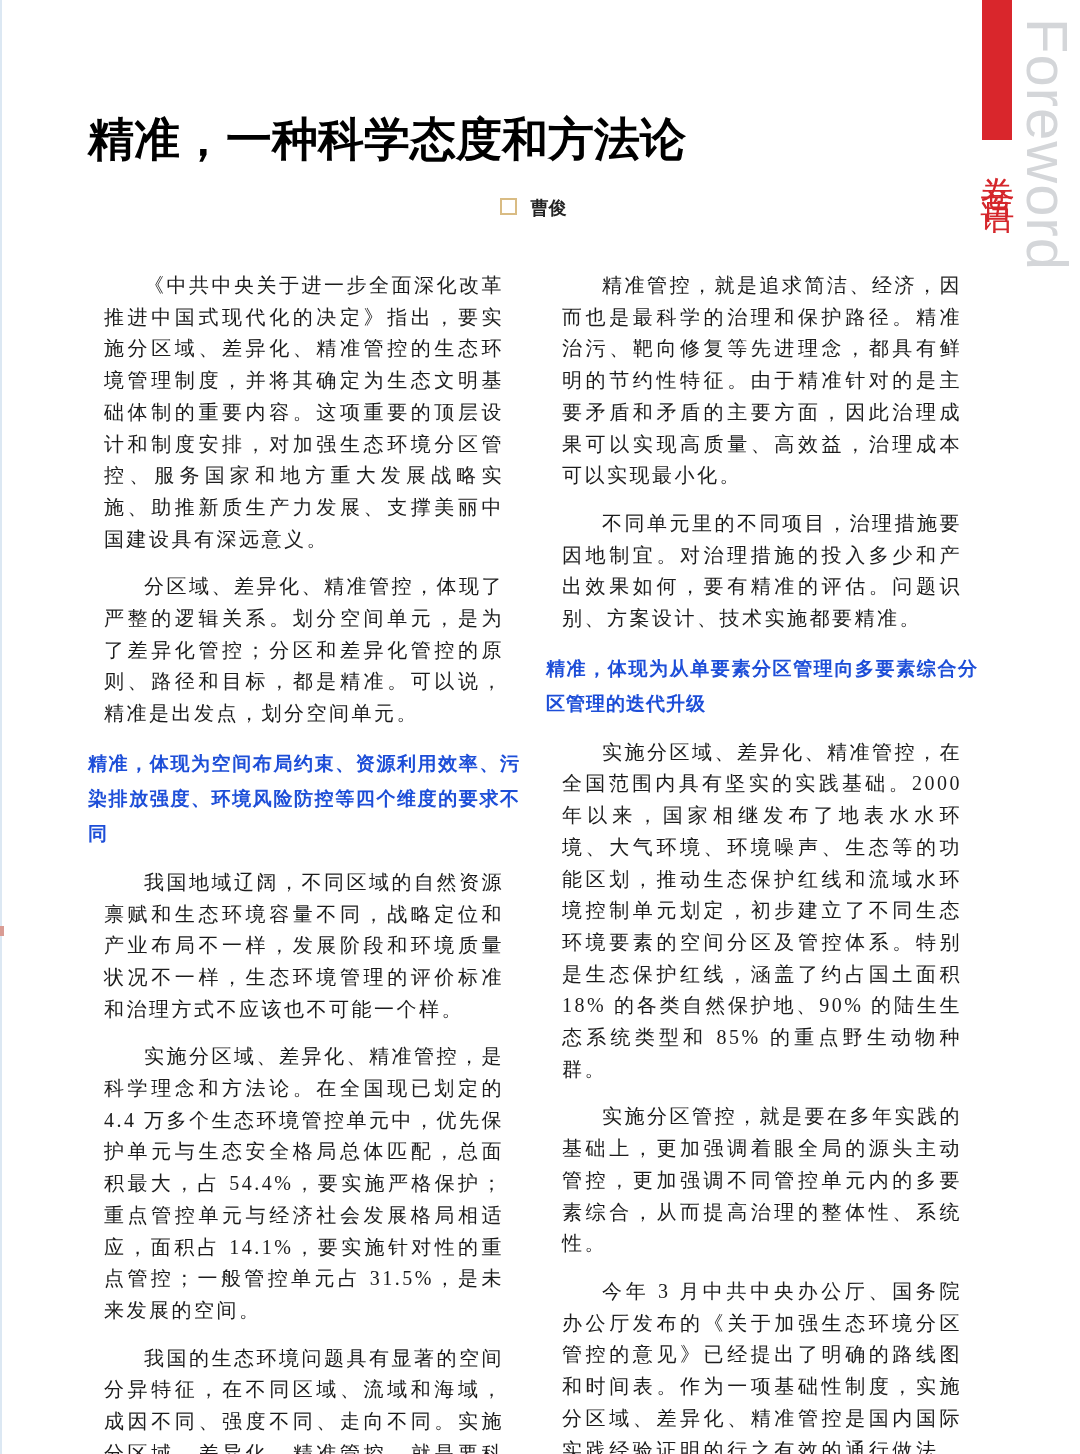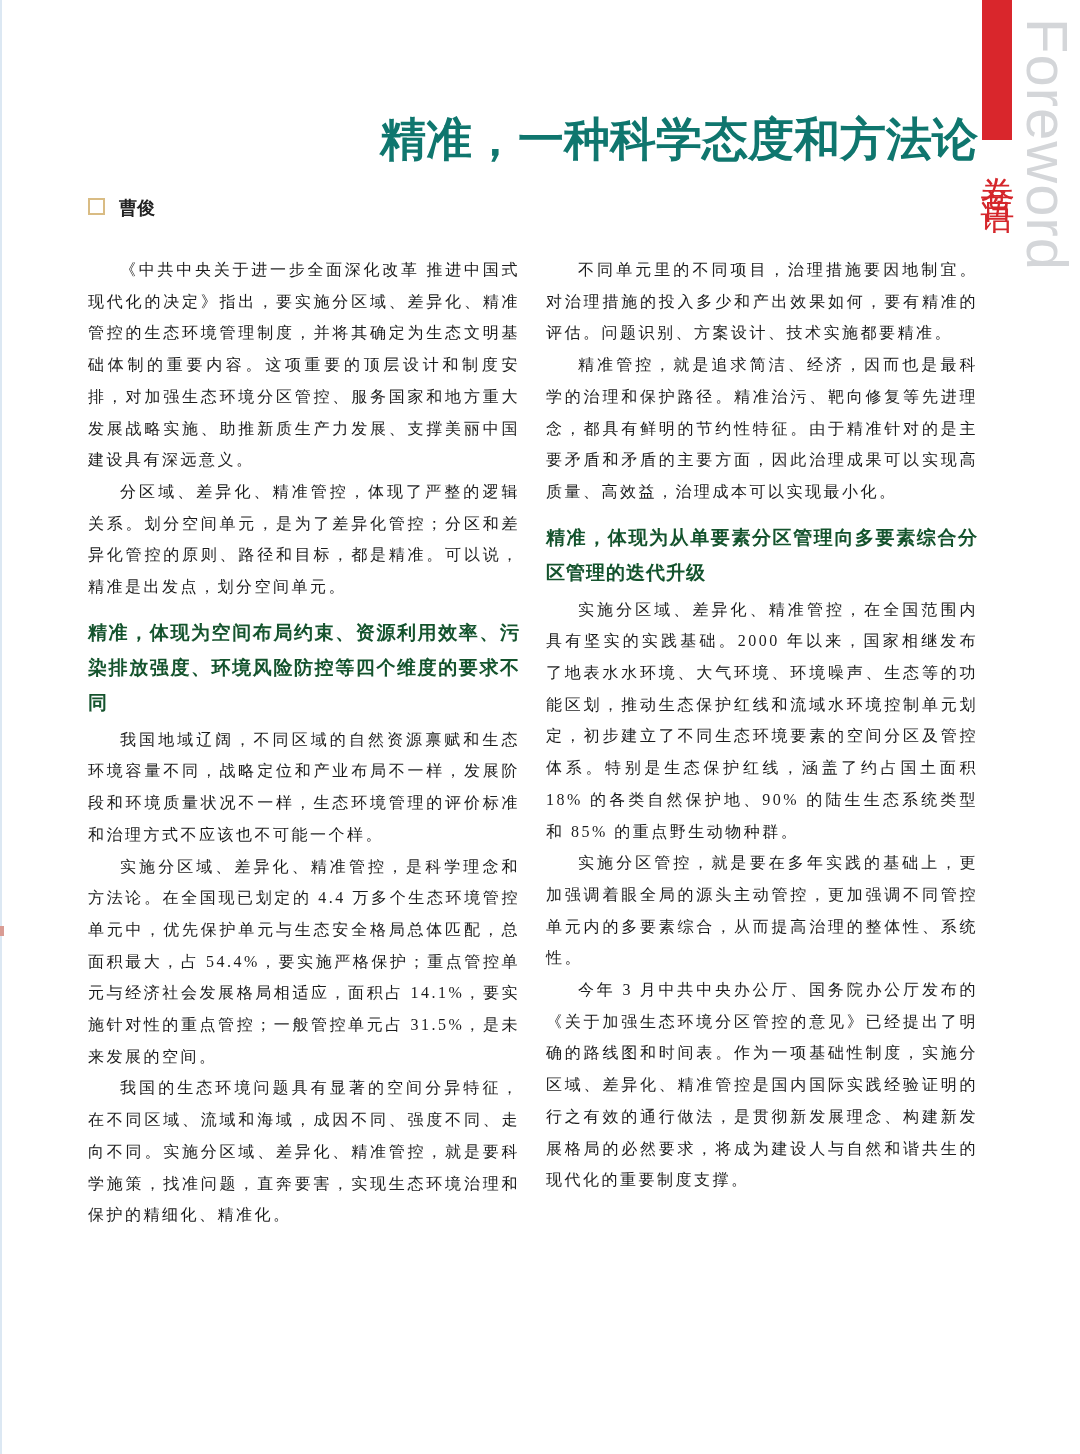--- a/index.html
+++ b/index.html
@@ -13,67 +13,68 @@
   }
   
   .edge-line{position:absolute;left:0;top:0;width:2px;height:1454px;background:#dce8f3;}
   .edge-tick{position:absolute;left:0;top:926px;width:4px;height:10px;background:#d99c94;}
 
   .content{
     position:absolute;left:88px;top:0;width:890px;
   }
   .article-title{
     margin:112px 0 0 0;
-    text-align:right;
+    text-align:left;
     font-size:46px;
     line-height:56px;
     font-weight:bold;
-    color:#0f766e;
+    color:#000000;
     font-family:"Liberation Serif","DejaVu Serif",serif;
     white-space:nowrap;
   }
   .author-row{
     margin-top:28px;
+    text-align:center;
     font-size:18px;
     font-weight:bold;
     font-family:Liberation Sans, sans-serif;
     color:#222;
   }
   .author-square{
     display:inline-block;
     width:13px;height:13px;
     border:2px solid #d9bc84;
     margin-right:14px;
     vertical-align:-1px;
     background:#fff;
   }
   .columns{
     display:flex;
     gap:26px;
     margin-top:34px;
   }
   .col{width:432px;}
   .col p{
-    margin:0;
-    font-size:16px;
+    margin:16px;
+    font-size:20px;
     line-height:31.7px;
     letter-spacing:2.5px;
     text-align:justify;
     text-indent:2em;
     color:#1c1c1c;
   }
   .section-heading{
     margin:12px 0 4px 0;
     font-size:19px;
     line-height:35px;
     letter-spacing:1px;
     font-weight:bold;
     text-align:justify;
     font-family:"Liberation Sans","DejaVu Sans",sans-serif;
-    color:#14532d;
+    color:#1d4ed8;
   }
 
   
   .red-bar{
     position:absolute;
     left:982px;top:0;
     width:30px;height:140px;
     background:#d9262c;
   }
   .foreword-cn{
@@ -118,22 +119,22 @@
     <div class="col">
       <p>《中共中央关于进一步全面深化改革 推进中国式现代化的决定》指出，要实施分区域、差异化、精准管控的生态环境管理制度，并将其确定为生态文明基础体制的重要内容。这项重要的顶层设计和制度安排，对加强生态环境分区管控、服务国家和地方重大发展战略实施、助推新质生产力发展、支撑美丽中国建设具有深远意义。</p>
       <p>分区域、差异化、精准管控，体现了严整的逻辑关系。划分空间单元，是为了差异化管控；分区和差异化管控的原则、路径和目标，都是精准。可以说，精准是出发点，划分空间单元。</p>
       <h2 class="section-heading">精准，体现为空间布局约束、资源利用效率、污染排放强度、环境风险防控等四个维度的要求不同</h2>
       <p>我国地域辽阔，不同区域的自然资源禀赋和生态环境容量不同，战略定位和产业布局不一样，发展阶段和环境质量状况不一样，生态环境管理的评价标准和治理方式不应该也不可能一个样。</p>
       <p>实施分区域、差异化、精准管控，是科学理念和方法论。在全国现已划定的 4.4 万多个生态环境管控单元中，优先保护单元与生态安全格局总体匹配，总面积最大，占 54.4%，要实施严格保护；重点管控单元与经济社会发展格局相适应，面积占 14.1%，要实施针对性的重点管控；一般管控单元占 31.5%，是未来发展的空间。</p>
       <p>我国的生态环境问题具有显著的空间分异特征，在不同区域、流域和海域，成因不同、强度不同、走向不同。实施分区域、差异化、精准管控，就是要科学施策，找准问题，直奔要害，实现生态环境治理和保护的精细化、精准化。</p>
     </div>
 
     <div class="col">
+      <p>精准管控，就是追求简洁、经济，因而也是最科学的治理和保护路径。精准治污、靶向修复等先进理念，都具有鲜明的节约性特征。由于精准针对的是主要矛盾和矛盾的主要方面，因此治理成果可以实现高质量、高效益，治理成本可以实现最小化。</p>
       <p>不同单元里的不同项目，治理措施要因地制宜。对治理措施的投入多少和产出效果如何，要有精准的评估。问题识别、方案设计、技术实施都要精准。</p>
-      <p>精准管控，就是追求简洁、经济，因而也是最科学的治理和保护路径。精准治污、靶向修复等先进理念，都具有鲜明的节约性特征。由于精准针对的是主要矛盾和矛盾的主要方面，因此治理成果可以实现高质量、高效益，治理成本可以实现最小化。</p>
       <h2 class="section-heading">精准，体现为从单要素分区管理向多要素综合分区管理的迭代升级</h2>
       <p>实施分区域、差异化、精准管控，在全国范围内具有坚实的实践基础。2000 年以来，国家相继发布了地表水水环境、大气环境、环境噪声、生态等的功能区划，推动生态保护红线和流域水环境控制单元划定，初步建立了不同生态环境要素的空间分区及管控体系。特别是生态保护红线，涵盖了约占国土面积 18% 的各类自然保护地、90% 的陆生生态系统类型和 85% 的重点野生动物种群。</p>
       <p>实施分区管控，就是要在多年实践的基础上，更加强调着眼全局的源头主动管控，更加强调不同管控单元内的多要素综合，从而提高治理的整体性、系统性。</p>
       <p><span>今年 3 月中共中央办公厅、国务院办公厅发布的《关于加强生态环境分区管控的意见》已经提出了明确的路线图和时间表。作为一项基础性制度，实施分区域、差异化、精准管控是国内国际实践经验证明的行之有效的通行做法，是贯彻新发展理念、构建新发展格局的必然要求，将成为建设人与自然和谐共生的现代化的重要制度支撑。</span></p>
         <p></p>
     </div>
   </div>
 </div>
 
 </body></html>

